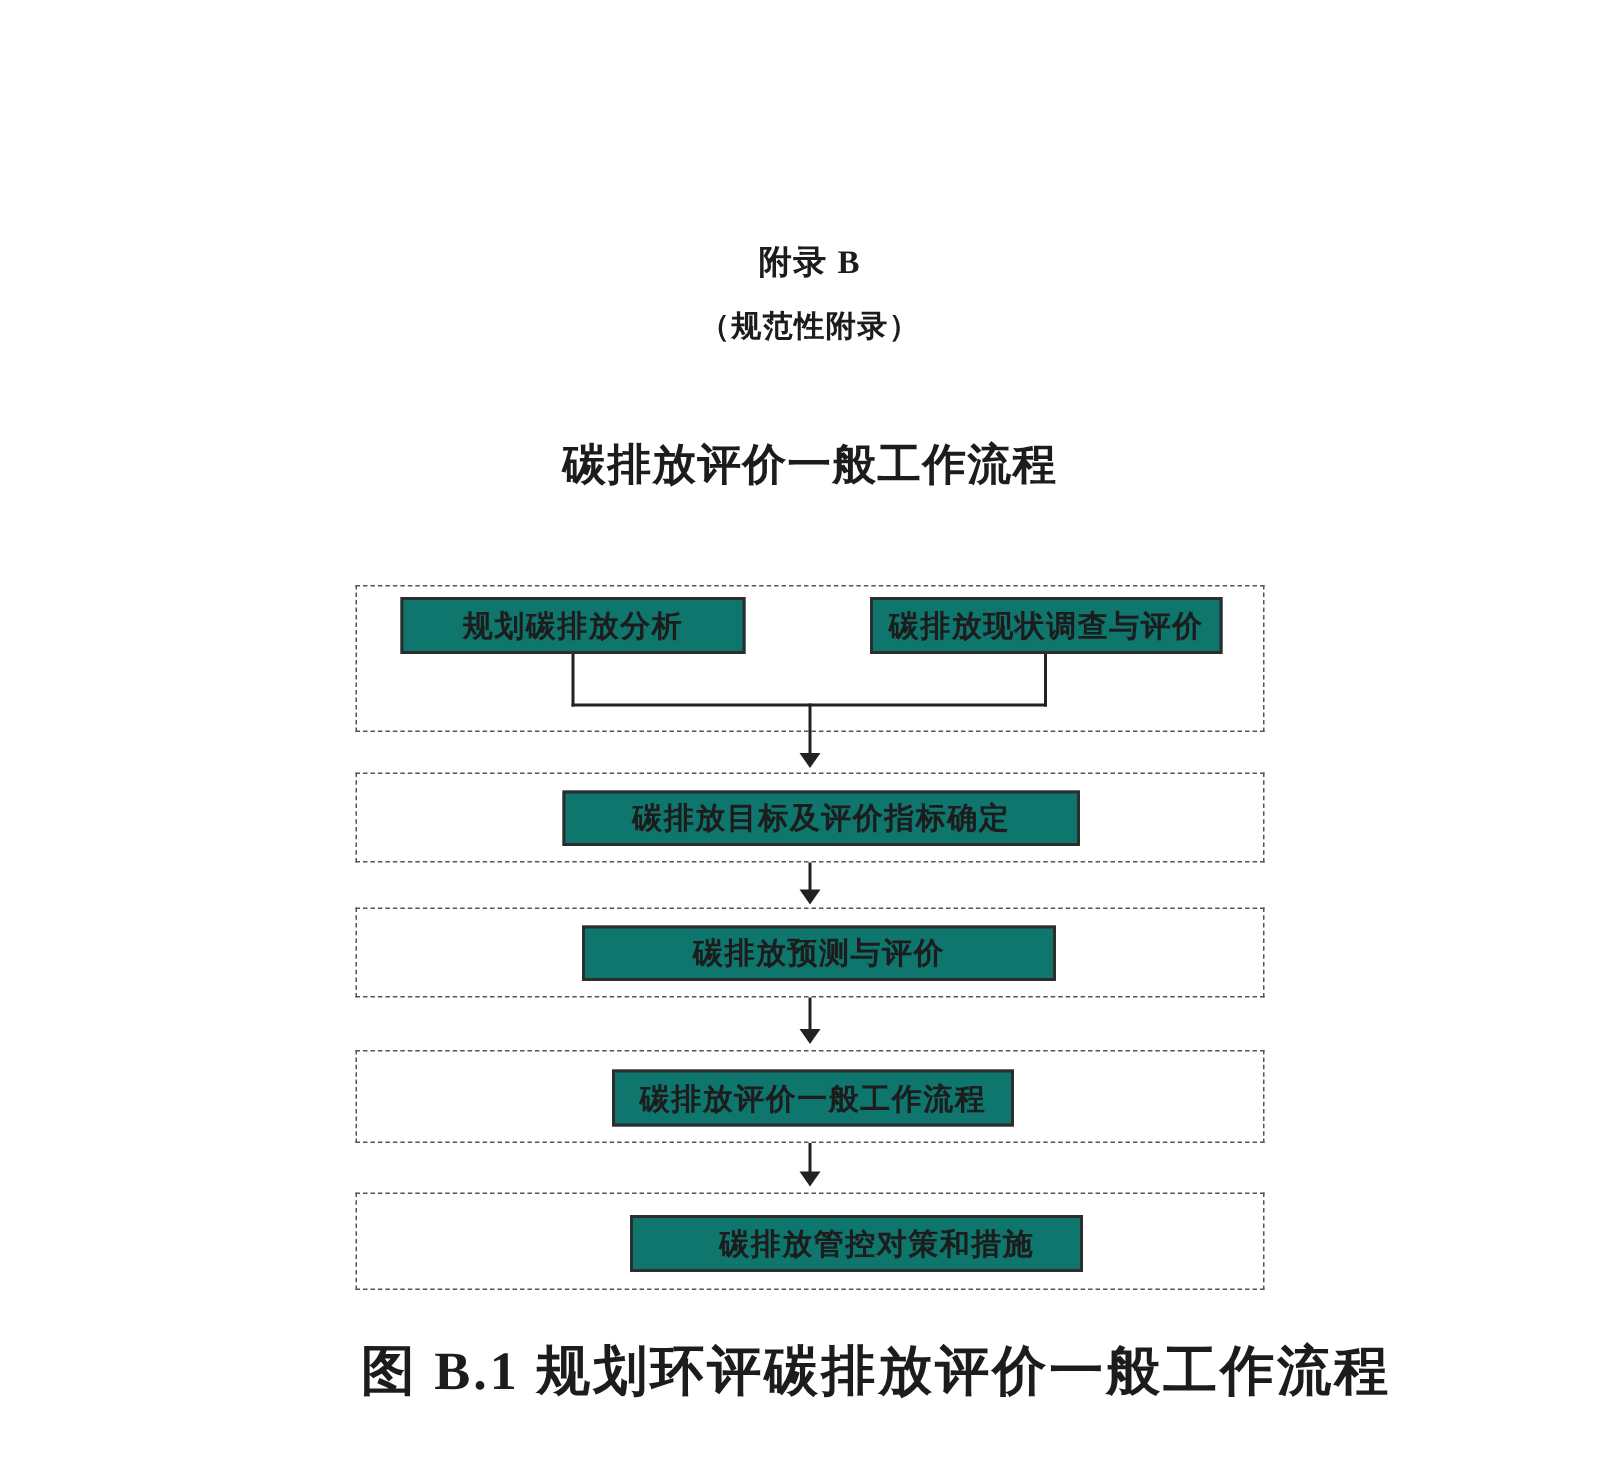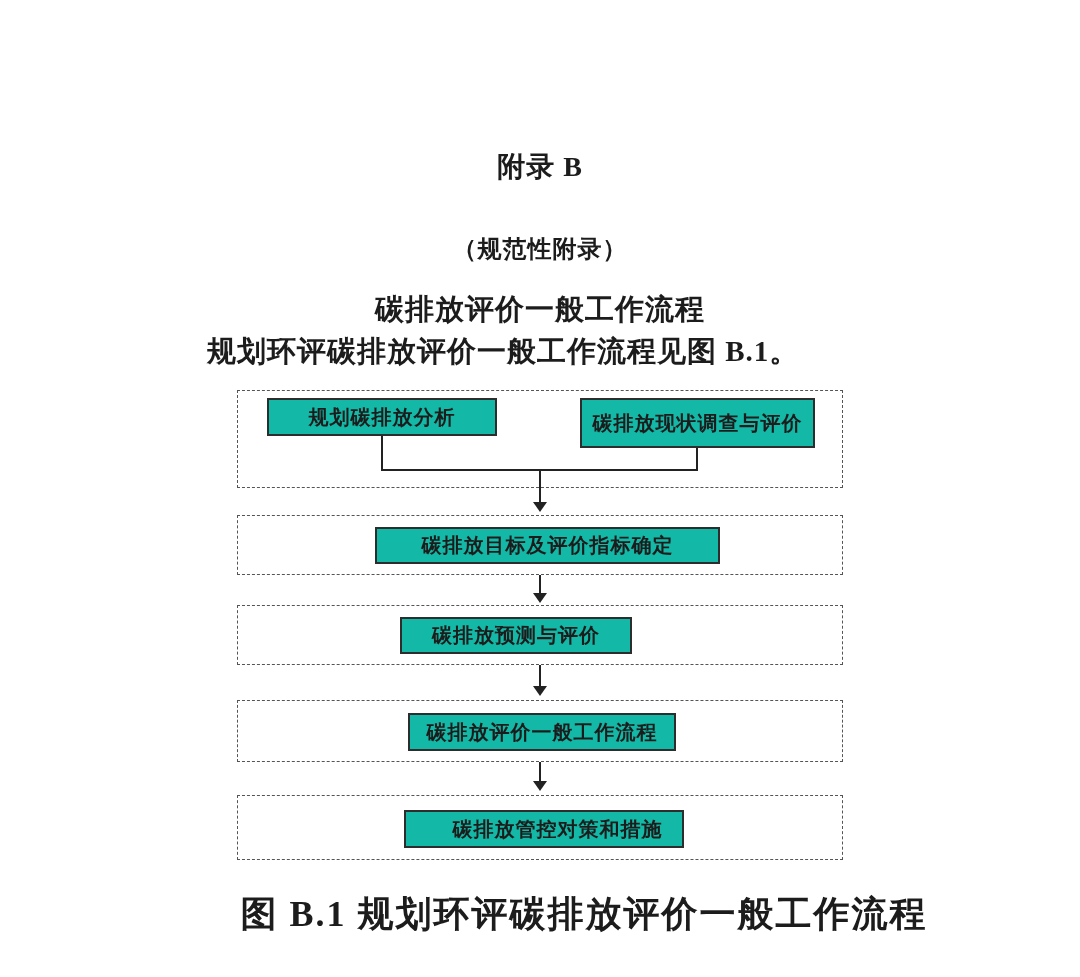--- a/index.html
+++ b/index.html
@@ -12,22 +12,22 @@
     color: #1c1c1c;
     overflow: hidden;
   }
   .center-line {
     position: absolute;
     width: 100%;
     text-align: center;
     font-weight: bold;
     letter-spacing: 1px;
   }
-  .title      { top: 148px; font-size: 28px; }
-  .subtitle   { top: 233px; font-size: 24px; }
+  .title      { top: 160px; font-size: 22px; }
+  .subtitle   { top: 204px; font-size: 20px; }
   .heading    { top: 290px; font-size: 29px; }
   .intro {
     position: absolute;
     left: 207px;
     top: 332px;
     font-size: 29px;
     font-weight: bold;
     letter-spacing: 1px;
   }
   .caption    { top: 890px; font-size: 36px; letter-spacing: 2px; margin-left: 44px; }
@@ -36,21 +36,21 @@
     position: absolute;
     left: 237px;
     width: 606px;
     border: 1px dashed #555;
     background: #ffffff;
     box-sizing: border-box;
   }
   .flowbox {
     position: absolute;
     border: 2px solid #2d2d2d;
-    background: #14b8a6;
+    background: #0f766e;
     box-sizing: border-box;
     display: flex;
     align-items: center;
     justify-content: center;
     font-size: 20px;
     font-weight: bold;
     letter-spacing: 1px;
     z-index: 3;
   }
   .line-v { position: absolute; width: 2px; background: #222; z-index: 2; }
@@ -65,48 +65,47 @@
   }
 </style>
 </head>
 <body>
 
 <div class="page">
 
   <div class="center-line title">附录 B</div>
   <div class="center-line subtitle">（规范性附录）</div>
   <div class="center-line heading">碳排放评价一般工作流程</div>
-  <div class="intro">规划环评碳排放评价一般工作流程见图 B.1。</div>
 
   <div class="stage" style="top:390px; height:98px;"></div>
   <div class="flowbox" style="left:267px; top:398px; width:230px; height:38px;">规划碳排放分析</div>
-  <div class="flowbox" style="left:580px; top:398px; width:235px; height:50px;">碳排放现状调查与评价</div>
+  <div class="flowbox" style="left:580px; top:398px; width:235px; height:38px;">碳排放现状调查与评价</div>
 
   <div class="line-v" style="left:381px; top:436px; height:35px;"></div>
   <div class="line-v" style="left:696px; top:436px; height:35px;"></div>
   <div class="line-h" style="left:381px; top:469px; width:317px;"></div>
   <div class="line-v" style="left:539px; top:469px; height:34px;"></div>
   <div class="arrow-head" style="left:533px; top:502px;"></div>
 
   <div class="stage" style="top:515px; height:60px;"></div>
   <div class="flowbox" style="left:375px; top:527px; width:345px; height:37px;text-align:center;">碳排放目标及评价指标确定</div>
 
   <div class="line-v" style="left:539px; top:575px; height:19px;"></div>
   <div class="arrow-head" style="left:533px; top:593px;"></div>
 
   <div class="stage" style="top:605px; height:60px;"></div>
-  <div class="flowbox" style="left:400px; top:617px; width:232px; height:37px;">碳排放预测与评价</div>
+  <div class="flowbox" style="left:388px; top:617px; width:316px; height:37px;">碳排放预测与评价</div>
 
   <div class="line-v" style="left:539px; top:665px; height:22px;"></div>
   <div class="arrow-head" style="left:533px; top:686px;"></div>
 
   <div class="stage" style="top:700px; height:62px;"></div>
   <div class="flowbox" style="left:408px; top:713px; width:268px; height:38px;">碳排放评价一般工作流程</div>
 
   <div class="line-v" style="left:539px; top:762px; height:20px;"></div>
   <div class="arrow-head" style="left:533px; top:781px;"></div>
 
   <div class="stage" style="top:795px; height:65px;"></div>
-  <div class="flowbox" style="left:404px; top:810px; width:280px; height:38px;padding-left:27px;">碳排放管控对策和措施</div>
+  <div class="flowbox" style="left:420px; top:810px; width:302px; height:38px;padding-left:27px;">碳排放管控对策和措施</div>
 
   <div class="center-line caption">图 B.1  规划环评碳排放评价一般工作流程</div>
 
 </div>
 
 </body></html>

